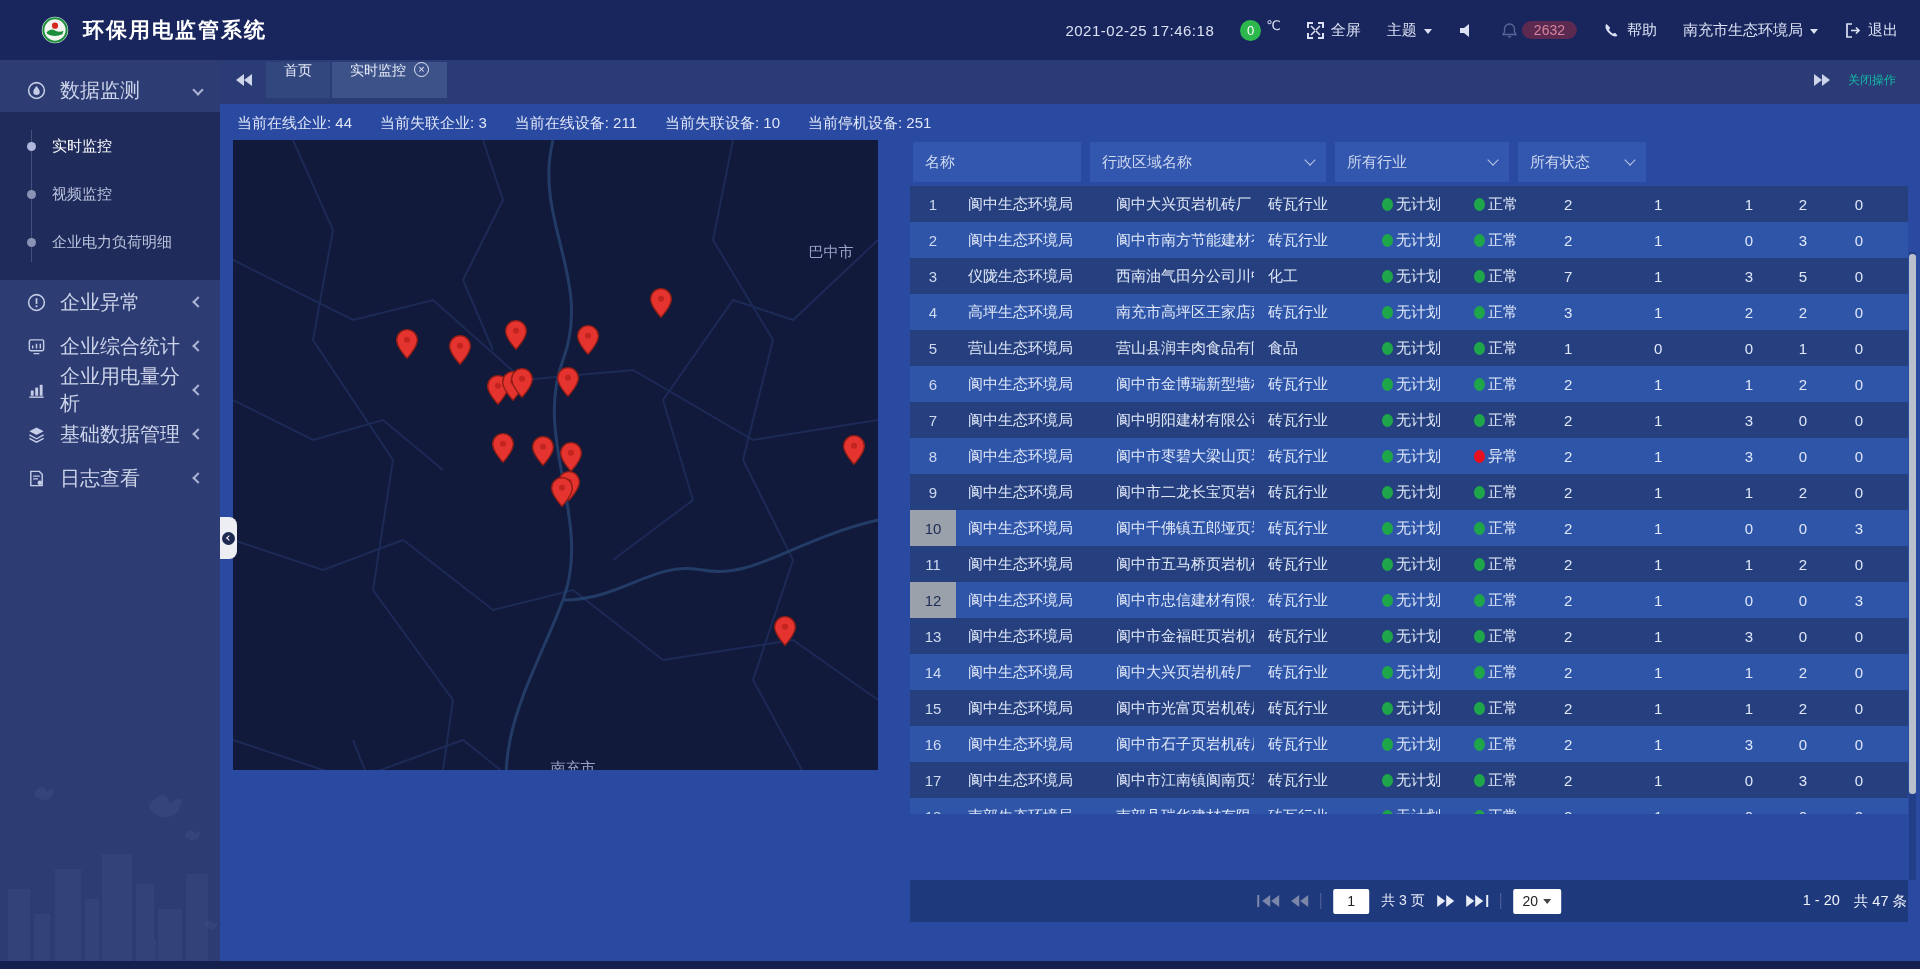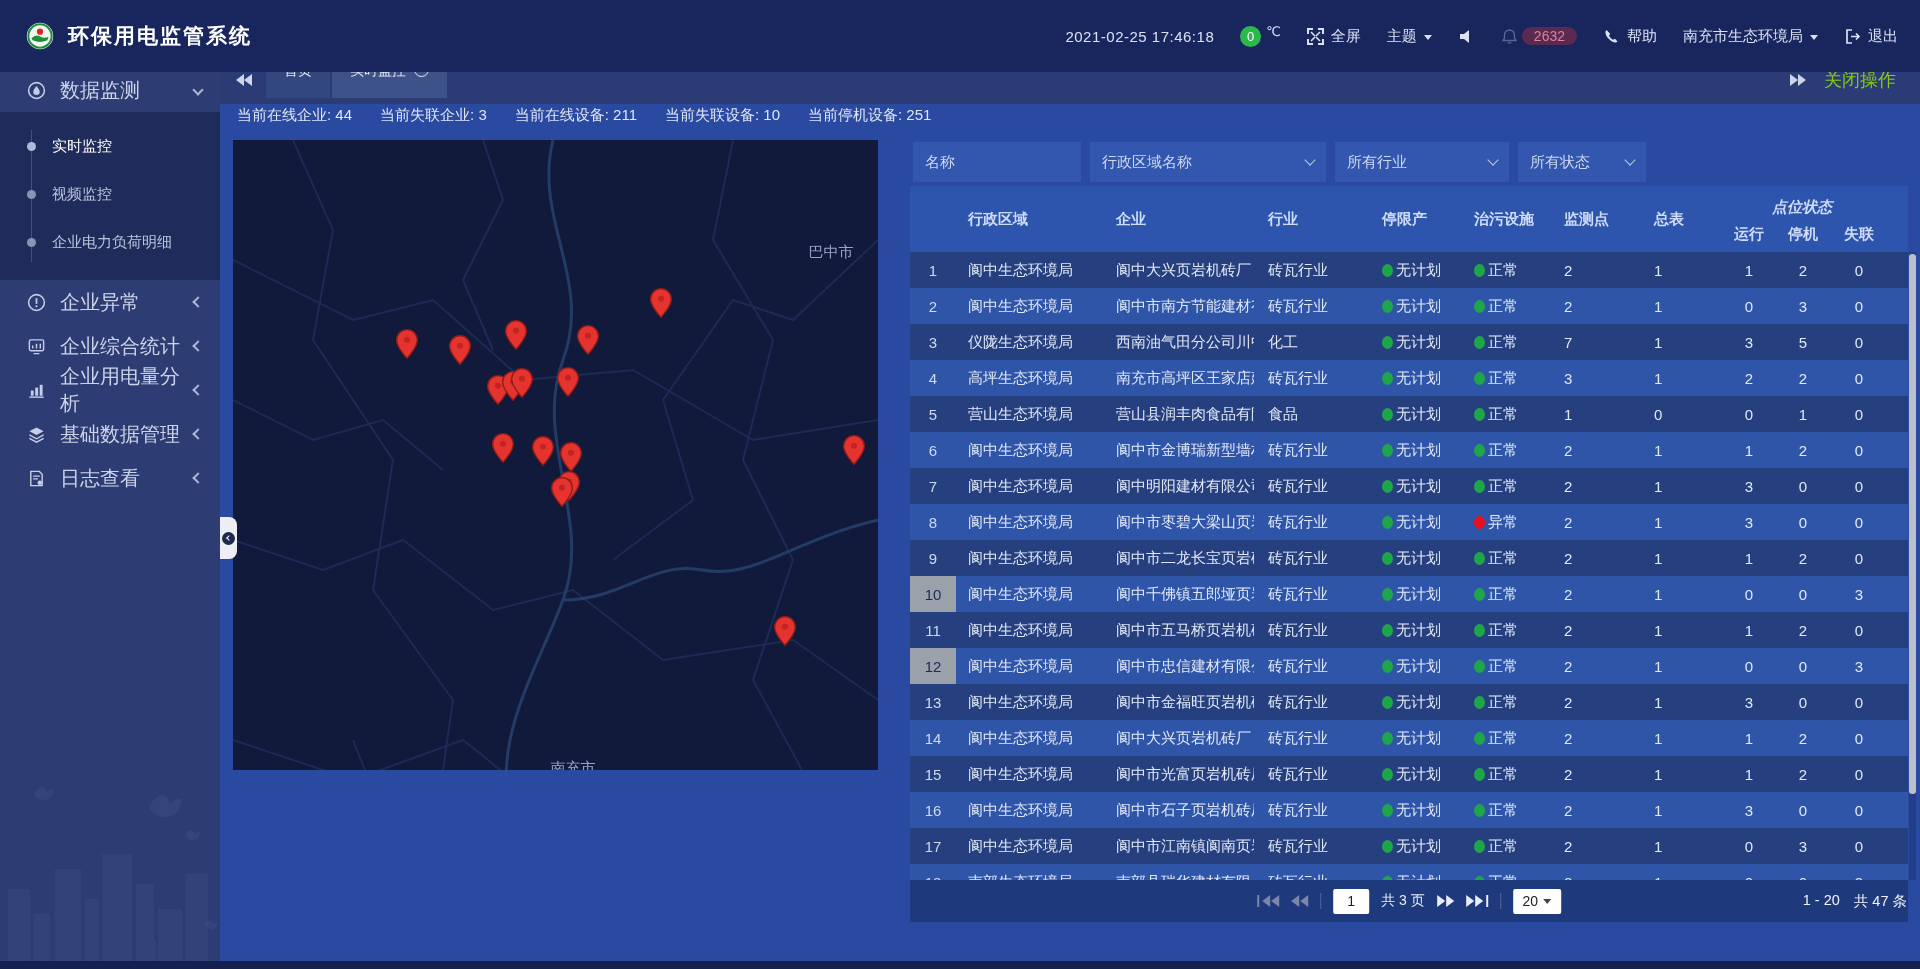--- a/index.html
+++ b/index.html
@@ -1,20 +1,20 @@
 <!DOCTYPE html>
 <html><head>
 <meta charset="utf-8">
 <style>
   * { margin:0; padding:0; box-sizing:border-box; }
   html,body { width:1920px; height:969px; overflow:hidden; }
   body { font-family:"Liberation Sans","DejaVu Sans",sans-serif; background:#2a49a0; color:#e6ebf7; position:relative; }
 
   
-  .topbar { position:absolute; left:0; top:0; width:1920px; height:72px; background:#19265e; display:flex; align-items:center; z-index:30; }
+  .topbar { position:absolute; left:0; top:0; width:1920px; height:60px; background:#19265e; display:flex; align-items:center; z-index:30;padding-left:15px; }
   .logo { width:28px; height:28px; margin-left:26px; flex:0 0 auto; }
   .app-title { font-size:21px; font-weight:bold; letter-spacing:2px; margin-left:14px; color:#ffffff; }
   .top-right { margin-left:auto; display:flex; align-items:center; gap:26px; padding-right:22px; font-size:15px; color:#dbe1f3; }
   .datetime { letter-spacing:.5px; }
   .temp { display:flex; align-items:flex-start; gap:5px; }
   .temp-circle { width:21px; height:21px; border-radius:50%; background:#2db84d; color:#fff; font-size:13px; display:flex; align-items:center; justify-content:center; }
   .temp-unit { font-size:13px; margin-top:-2px; }
   .top-btn { display:flex; align-items:center; gap:7px; cursor:pointer; white-space:nowrap; }
   .caret-down { width:0; height:0; border-left:4px solid transparent; border-right:4px solid transparent; border-top:5px solid #dbe1f3; display:inline-block; margin-top:2px; }
   .notif { display:flex; align-items:center; gap:4px; }
@@ -43,26 +43,26 @@
   .collapse-handle .c-chev { width:4px; height:4px; border-left:1.5px solid #fff; border-bottom:1.5px solid #fff; transform:rotate(45deg); margin-left:1px; }
 
   
   .tabbar { position:absolute; left:220px; top:56px; right:0; height:48px; background:#2b3b75; display:flex; align-items:center; z-index:10; }
   .tab-arrows { display:flex; margin:0 14px 0 16px; cursor:pointer; }
   .tri-l { width:0; height:0; border-top:6px solid transparent; border-bottom:6px solid transparent; border-right:8px solid #cfd6ea; }
   .tri-r { width:0; height:0; border-top:6px solid transparent; border-bottom:6px solid transparent; border-left:8px solid #cfd6ea; }
   .tab { height:36px; padding:0 18px; display:flex; align-items:flex-start; gap:8px; font-size:14px; color:#e4e9f6; background:#33477f; margin-right:2px; cursor:pointer; }
   .tab.active { background:#3d5289; }
   .circle-x { width:15px; height:15px; border:1.5px solid #e4e9f6; border-radius:50%; font-size:11px; line-height:12px; text-align:center; display:inline-block; }
-  .tab-right { margin-left:auto; display:flex; align-items:center; gap:18px; padding-right:24px; color:#84cc16; font-size:18px; }
+  .tab-right { margin-left:auto; display:flex; align-items:center; gap:18px; padding-right:24px; color:#14b8a6; font-size:12px; }
   .tab-right .tri-r { border-left-color:#cdd5ea; }
 
   
   .main { position:absolute; left:220px; top:104px; right:0; bottom:0; background:#2a49a0; }
-  .statusbar { position:absolute; left:17px; top:2px; display:flex; gap:28px; font-size:15px; color:#dfe6f8; }
+  .statusbar { position:absolute; left:17px; top:10px; display:flex; gap:28px; font-size:15px; color:#dfe6f8; }
   .st-item b { font-weight:normal; }
 
   
   .map { position:absolute; left:13px; top:36px; width:645px; height:630px; background:#121a3c; overflow:hidden; }
   .map svg.roads { position:absolute; left:0; top:0; }
   .city { position:absolute; color:#98a4c6; font-size:15px; white-space:nowrap; transform:translate(-50%,-50%); }
   .pin { position:absolute; width:23px; height:31px; transform:translate(-50%,-88%); cursor:pointer; }
 
   
   .rpanel { position:absolute; left:690px; top:36px; width:1000px; height:828px; }
@@ -444,38 +444,20 @@
         <span>所有行业</span>
         <span class="f-chev"></span>
       </div>
       <div class="f-box f-select" style="width:128px">
         <span>所有状态</span>
         <span class="f-chev"></span>
       </div>
     </div>
 
     <div class="table">
-      <div class="thead">
-        <div class="hc col-num"></div>
-        <div class="hc col-region">行政区域</div>
-        <div class="hc col-company">企业</div>
-        <div class="hc col-industry">行业</div>
-        <div class="hc col-stop">停限产</div>
-        <div class="hc col-treat">治污设施</div>
-        <div class="hc col-monitor">监测点</div>
-        <div class="hc col-total">总表</div>
-        <div class="hgroup">
-          <div class="hg-title">点位状态</div>
-          <div class="hg-sub">
-            <span class="col-run">运行</span>
-            <span class="col-halt">停机</span>
-            <span class="col-lost">失联</span>
-          </div>
-        </div>
-      </div>
       <div class="tbody">
           <div class="trow odd">
        <div class="tc col-num">1</div>
        <div class="tc col-region">阆中生态环境局</div>
        <div class="tc col-company">阆中大兴页岩机砖厂</div>
        <div class="tc col-industry">砖瓦行业</div>
        <div class="tc col-stop"><span class="dot ok"></span>无计划</div>
        <div class="tc col-treat"><span class="dot ok"></span>正常</div>
        <div class="tc col-monitor">2</div>
        <div class="tc col-total">1</div>

